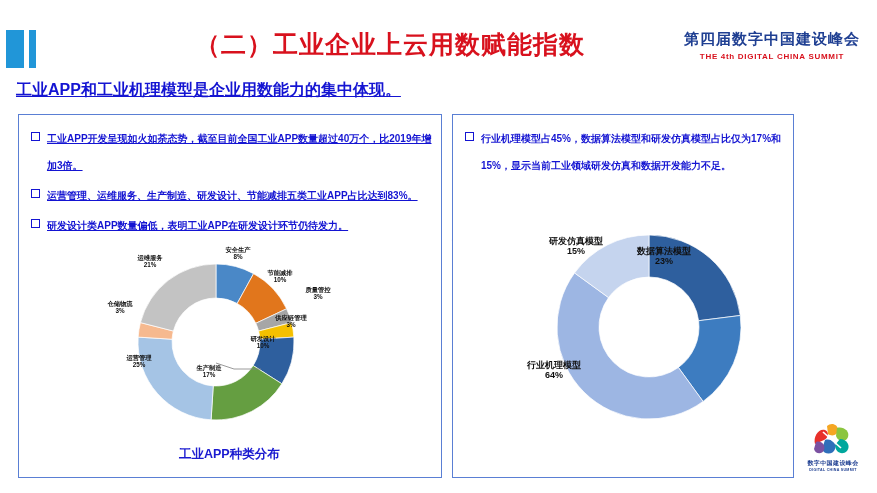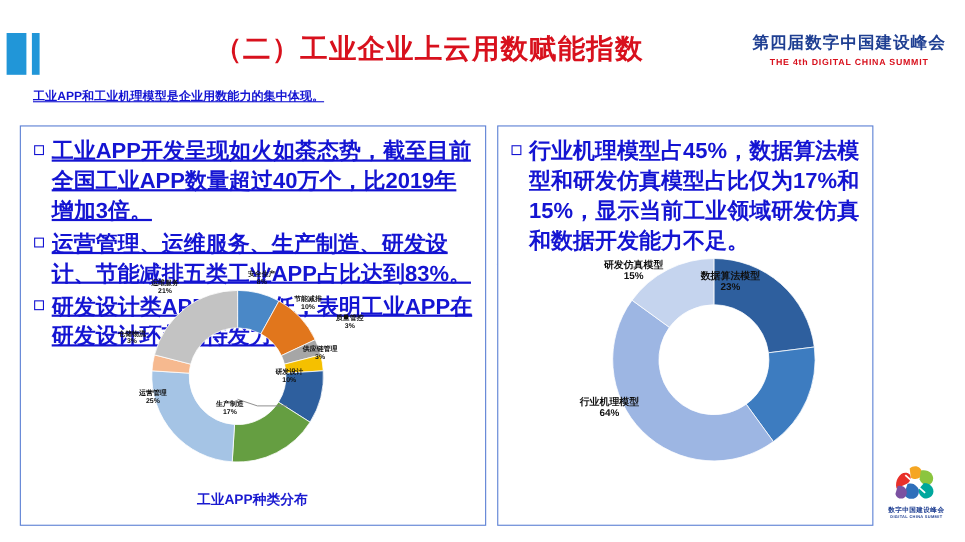--- a/index.html
+++ b/index.html
@@ -62,22 +62,22 @@
     font-weight: bold;
     color: #d8111d;
     letter-spacing: 0.7px;
     margin-top: 3px;
     white-space: nowrap;
   }
 
   
   #subtitle {
     position: absolute;
-    left: 30px; top: 80px;
-    font-size: 11px;
+    left: 16px; top: 80px;
+    font-size: 16px;
     font-weight: bold;
     color: #1414d2;
     text-decoration: underline;
     white-space: nowrap;
   }
 
   
   .panel {
     position: absolute;
     top: 114px;
@@ -101,21 +101,21 @@
   }
   .bullet-mark {
     flex: 0 0 auto;
     width: 9px; height: 9px;
     border: 1.6px solid #1414d2;
     margin: 7px 7px 0 2px;
     box-sizing: border-box;
   }
   .bullet-text {
     flex: 1 1 auto;
-    font-size: 20px;
+    font-size: 10px;
     font-weight: bold;
     color: #1414d2;
     line-height: 27px;
     text-decoration: underline;
   }
   #panel-right .bullet-text { text-decoration: none; }
 
   
   .chart-area {
     position: absolute;

